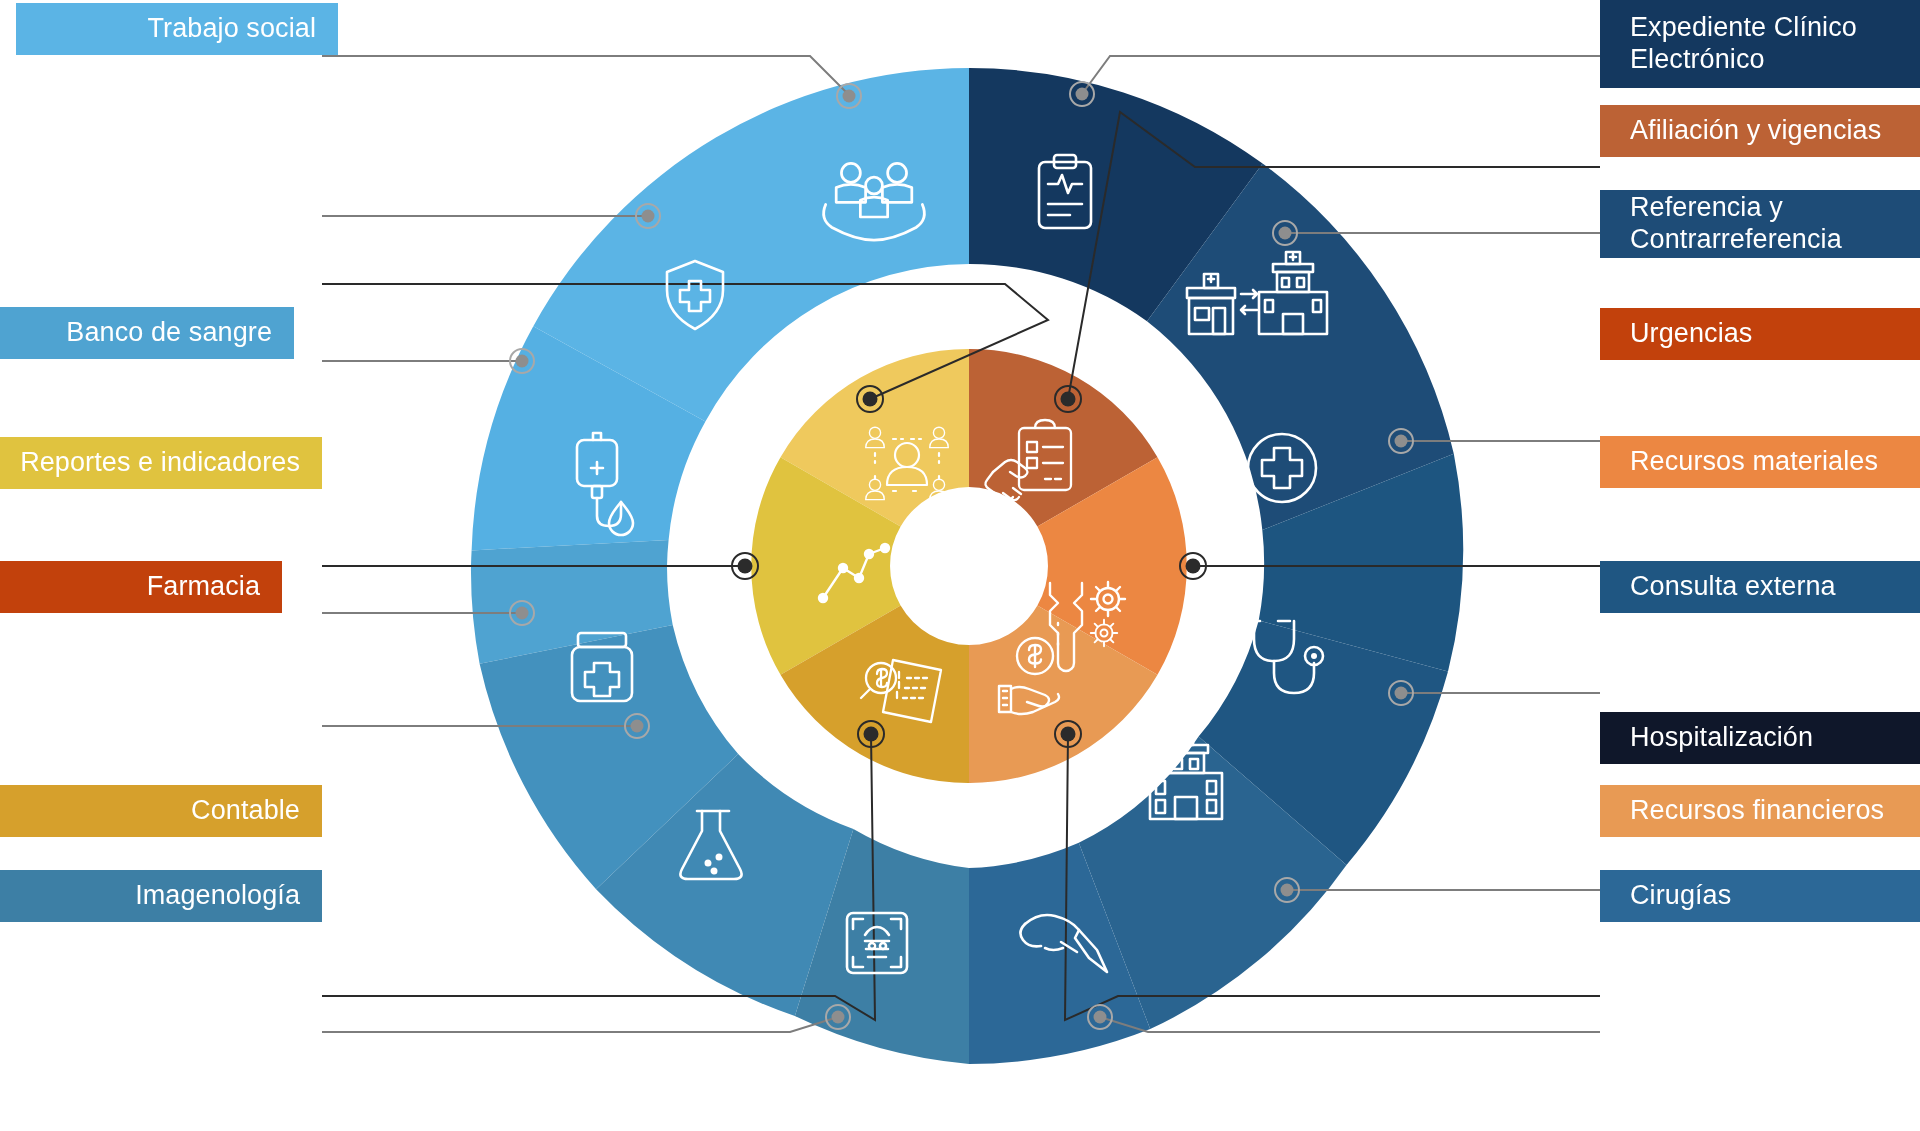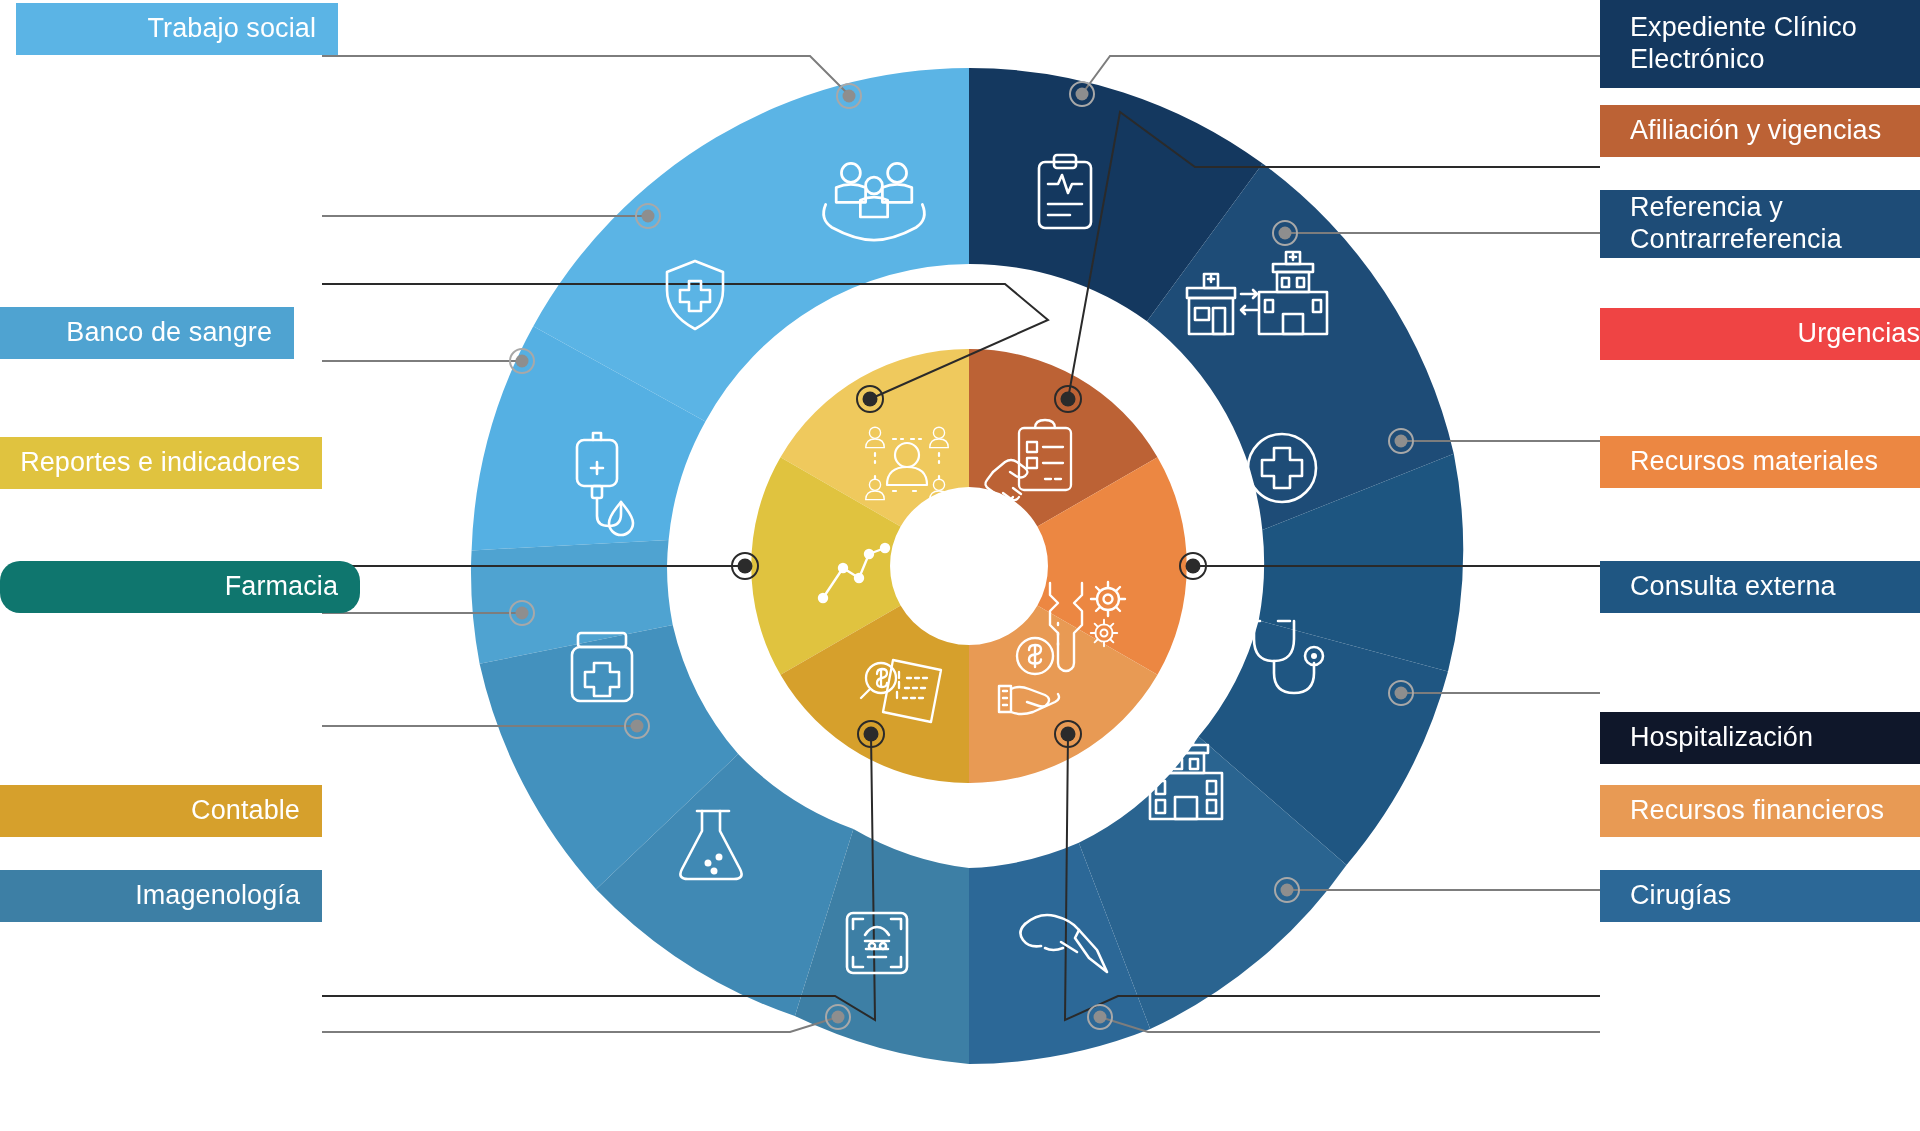--- a/index.html
+++ b/index.html
@@ -361,21 +361,21 @@
 
 <div class="lbl left" style="top:3px;height:52px;width:322px;background:#5BB4E5;margin-left:16px;">
   <span>Trabajo social</span>
 </div>
 <div class="lbl left" style="top:307px;height:52px;width:294px;background:#4FA3D1;">
   <span>Banco de sangre</span>
 </div>
 <div class="lbl left" style="top:437px;height:52px;width:322px;background:#E0C33F;">
   <span>Reportes e indicadores</span>
 </div>
-<div class="lbl left" style="top:561px;height:52px;width:360px;background:#0f766e;border-radius:20px;">
+<div class="lbl left" style="top:561px;height:52px;width:282px;background:#c2410c;">
   <span>Farmacia</span>
 </div>
 <div class="lbl left" style="top:785px;height:52px;width:322px;background:#D6A02C;">
   <span>Contable</span>
 </div>
 <div class="lbl left" style="top:870px;height:52px;width:322px;background:#3D7FA5;">
   <span>Imagenología</span>
 </div>
 
 <div class="lbl right" style="top:0px;height:88px;left:1600px;width:320px;background:#14385F;">
@@ -386,21 +386,21 @@
 </div>
 <div class="lbl right" style="top:105px;height:52px;left:1600px;width:320px;background:#BC6235;">
   <span>Afiliación y vigencias</span>
 </div>
 <div class="lbl right" style="top:190px;height:68px;left:1600px;width:320px;background:#1E4C77;">
   <div>
     <span>Referencia y</span>
     <span>Contrarreferencia</span>
   </div>
 </div>
-<div class="lbl right" style="top:308px;height:52px;left:1600px;width:320px;background:#ef4444;justify-content:flex-end;">
+<div class="lbl right" style="top:308px;height:52px;left:1600px;width:320px;background:#c2410c;">
   <span>Urgencias</span>
 </div>
 <div class="lbl right" style="top:436px;height:52px;left:1600px;width:320px;background:#EC8742;">
   <span>Recursos materiales</span>
 </div>
 <div class="lbl right" style="top:561px;height:52px;left:1600px;width:320px;background:#1F5682;">
   <span>Consulta externa</span>
 </div>
 <div class="lbl right" style="top:674px;height:52px;left:1600px;width:320px;background:#0f172a;margin-top:38px;">
   <span>Hospitalización</span>

